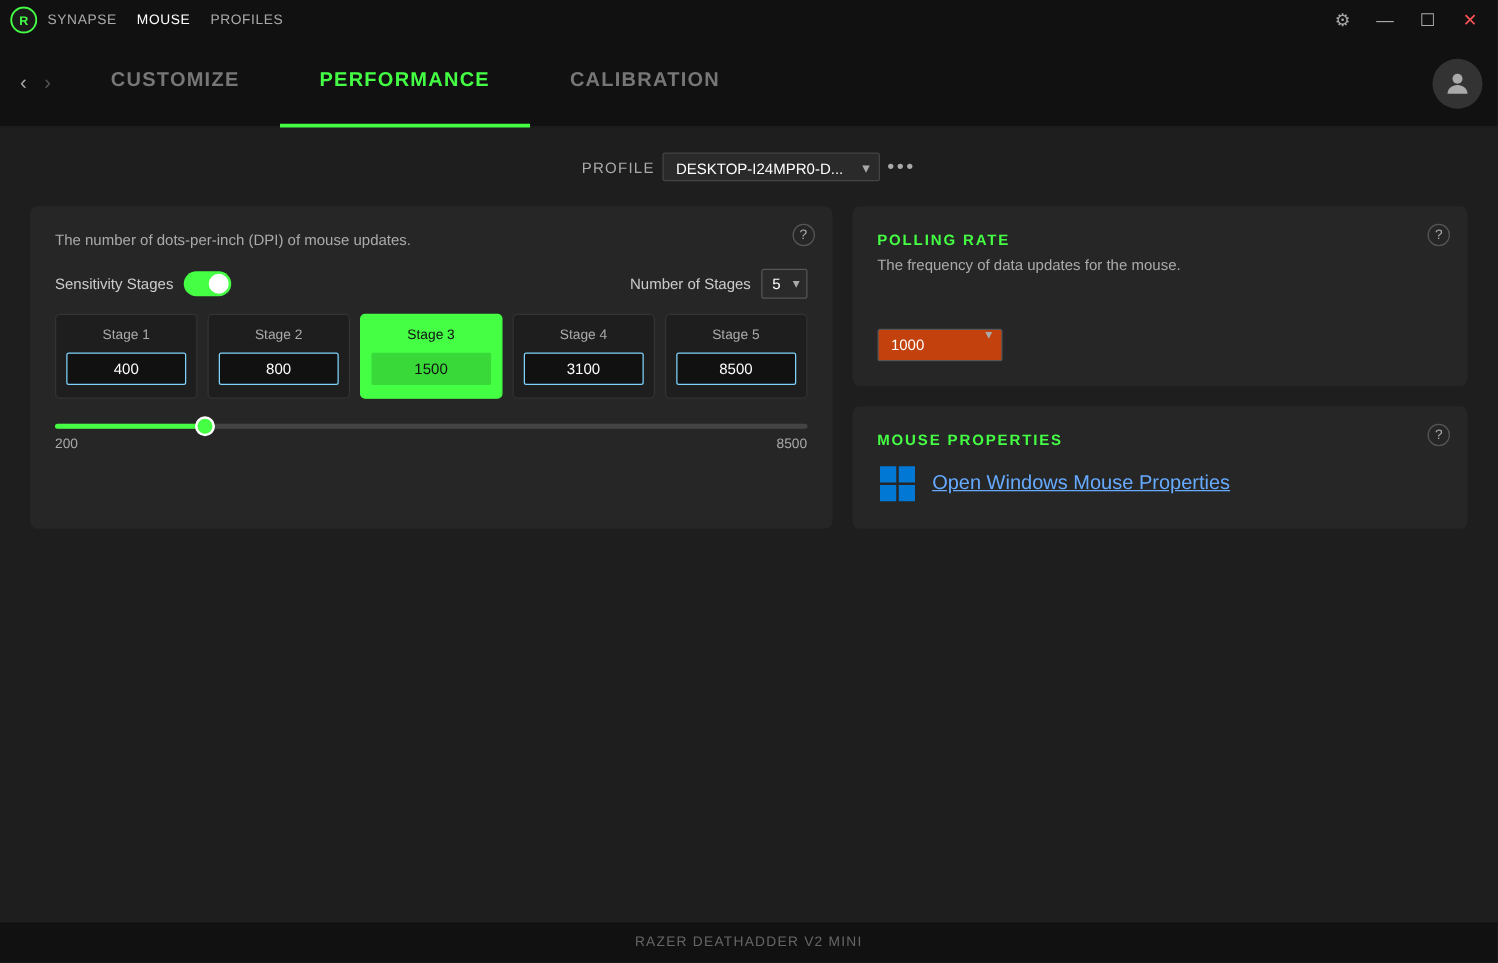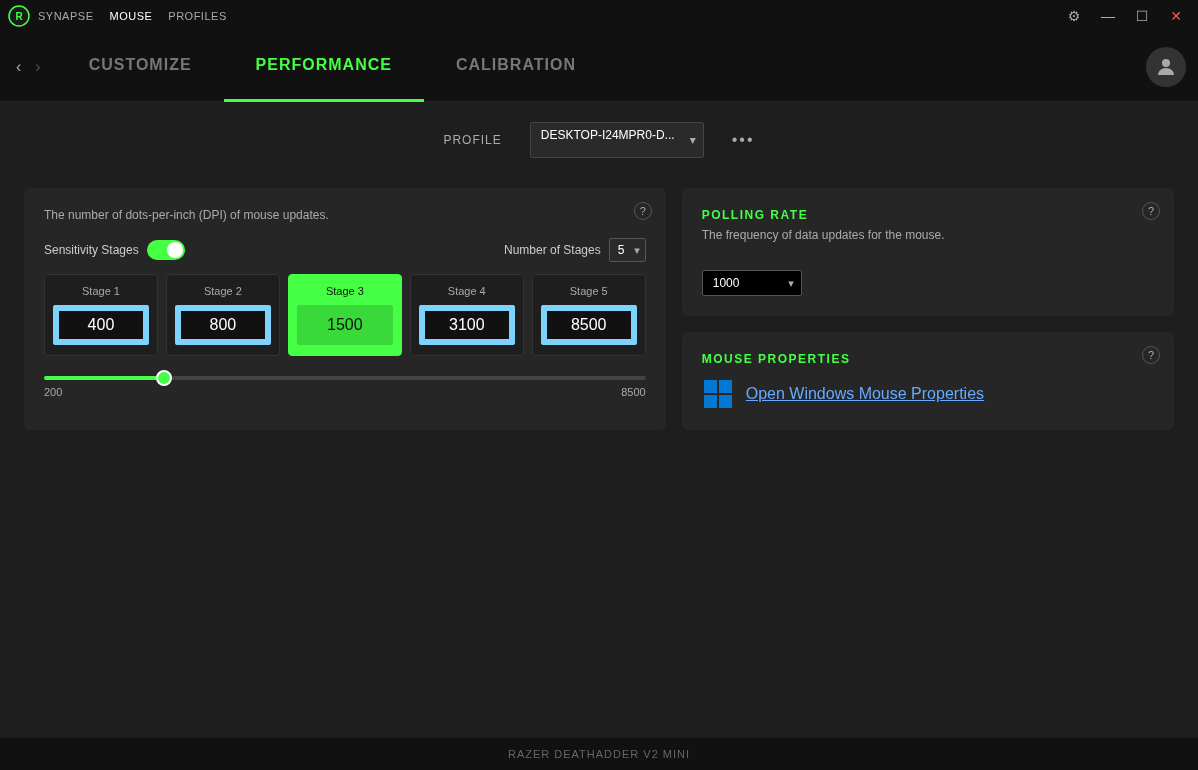--- a/index.html
+++ b/index.html
@@ -120,33 +120,33 @@
       padding: 20px 24px;
       background: #1e1e1e;
       height: calc(770px - 32px - 70px - 32px);
     }
 
     
     .profile-row {
       display: flex;
       align-items: center;
       justify-content: center;
-      gap: 28px;
-      margin-bottom: 30px;
+      gap: 6px;
+      margin-bottom: 20px;
     }
     .profile-label {
       color: #aaa;
       font-size: 12px;
       letter-spacing: 1px;
     }
     .profile-select {
       background: #2a2a2a;
       border: 1px solid #444;
       color: #fff;
-      padding: 5px 28px 15px 10px;
+      padding: 5px 28px 2px 10px;
       font-size: 12px;
       border-radius: 2px;
       appearance: none;
       cursor: pointer;
       min-width: 160px;
     }
     .profile-select-wrap {
       position: relative;
       display: inline-block;
     }
@@ -291,25 +291,25 @@
     .stage-box.active .stage-label { color: #111; }
     .stage-box.active .stage-input { background: rgba(0,0,0,0.2); color: #111; border-color: transparent; }
     .stage-label {
       font-size: 11px;
       color: #aaa;
       margin-bottom: 8px;
     }
     .stage-input {
       width: 100%;
       background: #111;
-      border: 6px solid #7dd3fc;
+      border: 1px solid #7dd3fc;
       color: #fff;
       text-align: center;
       padding: 5px 2px;
-      font-size: 16px;
+      font-size: 12px;
       border-radius: 2px;
       outline: none;
     }
 
     
     .slider-wrap {
       position: relative;
       padding: 4px 0;
     }
     .slider-track {
@@ -354,29 +354,30 @@
     
     .card-small { background: #262626; border-radius: 6px; padding: 20px; position: relative; }
 
     
     .polling-select-wrap {
       position: relative;
       display: inline-block;
       margin-top: 12px;
     }
     .polling-select {
-      background: #000000;
+      background: #c2410c;
       border: 1px solid #555;
       color: #fff;
       padding: 5px 24px 5px 10px;
       font-size: 12px;
       border-radius: 2px;
       appearance: none;
       cursor: pointer;
       min-width: 100px;
+      margin-top: 16px;
     }
     .polling-select-wrap::after {
       content: '▾';
       position: absolute;
       right: 8px;
       top: 50%;
       transform: translateY(-50%);
       color: #aaa;
       pointer-events: none;
       font-size: 11px;

